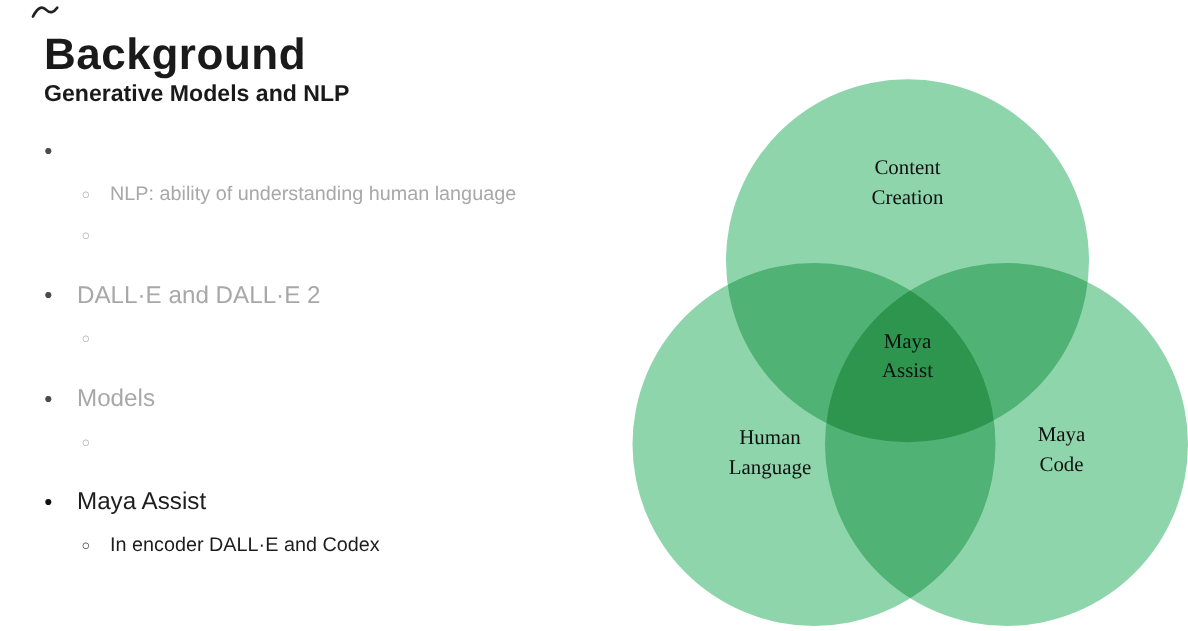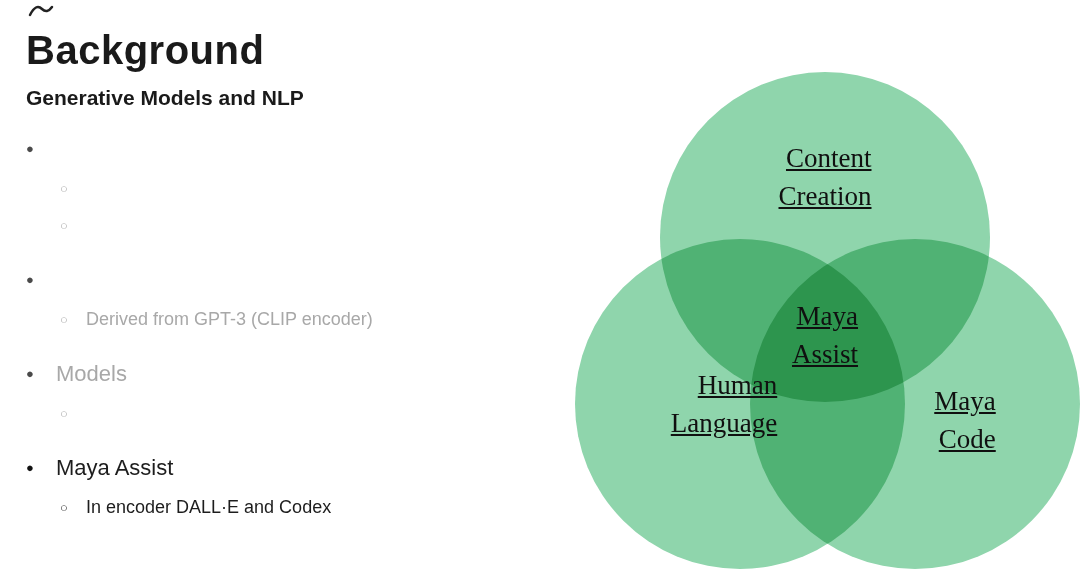--- a/index.html
+++ b/index.html
@@ -19,36 +19,36 @@
   .corner-mark {
     position: absolute;
     left: 28px;
     top: 2px;
     width: 26px;
     height: 16px;
   }
   
   .left-col {
     position: absolute;
-    left: 26px;
+    left: 40px;
     top: 28px;
     width: 530px;
   }
   .slide-title {
     font-size: 40px;
     font-weight: 700;
     color: #1a1a1a;
     letter-spacing: 0.5px;
     line-height: 1.1;
   }
   .slide-subtitle {
     font-size: 21px;
     font-weight: 700;
     color: #1a1a1a;
-    margin-top: 14px;
+    margin-top: 2px;
   }
   .bullet-list { margin-top: 26px; }
   .l1 {
     display: flex;
     align-items: flex-start;
     margin-top: 31px;
     font-size: 22px;
     line-height: 26px;
   }
   .l1:first-child { margin-top: 0; }
@@ -99,31 +99,30 @@
     background: var(--venn-color, #8FD5AC);
     mix-blend-mode: multiply;
   }
   .c-top   { left: 100px; top: 6px;   }
   .c-left  { left: 15px;  top: 173px; }
   .c-right { left: 190px; top: 173px; }
   .venn-label {
     position: absolute;
     transform: translateX(-50%);
     font-family: "Liberation Serif", serif;
-    font-size: 27px;
+    font-size: 19px;
     line-height: 1.4;
     color: #101010;
-    text-align: right;
+    text-align: center;
     white-space: pre-line;
     z-index: 2;
-    text-decoration: underline;
   }
   .v-top    { left: 265px; top: 74px;  }
   .v-center { left: 265px; top: 232px; }
-  .v-left   { left: 140px; top: 301px; margin-left: 24px; }
+  .v-left   { left: 140px; top: 320px; }
   .v-right  { left: 405px; top: 317px; }
 </style>
 </head>
 <body>
 
 <div class="slide">
 
   <svg class="corner-mark" viewBox="0 0 26 16">
     <path d="M2 13 Q8 1 14 7 Q19 12 24 5" fill="none" stroke="#222" stroke-width="2.5" stroke-linecap="round"></path>
   </svg>
@@ -132,31 +131,32 @@
     <h1 class="slide-title">Background</h1>
     <h2 class="slide-subtitle">Generative Models and NLP</h2>
 
     <div class="bullet-list">
 
       <div class="l1 gray">
         <span class="m1">●</span>
       </div>
       <div class="l2 gray">
         <span class="m2">○</span>
+        <span>NLP: ability of understanding human language</span>
       </div>
       <div class="l2 gray">
         <span class="m2">○</span>
       </div>
 
       <div class="l1 gray">
         <span class="m1">●</span>
+        <span>DALL·E and DALL·E 2</span>
       </div>
       <div class="l2 gray">
         <span class="m2">○</span>
-        <span>Derived from GPT-3 (CLIP encoder)</span>
       </div>
 
       <div class="l1 gray">
         <span class="m1">●</span>
         <span>Models</span>
       </div>
       <div class="l2 gray">
         <span class="m2">○</span>
       </div>
 

